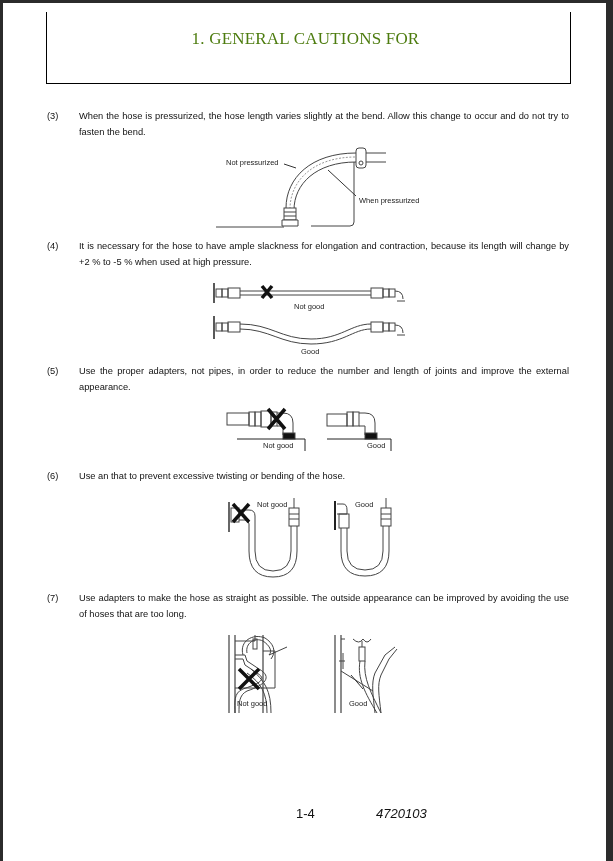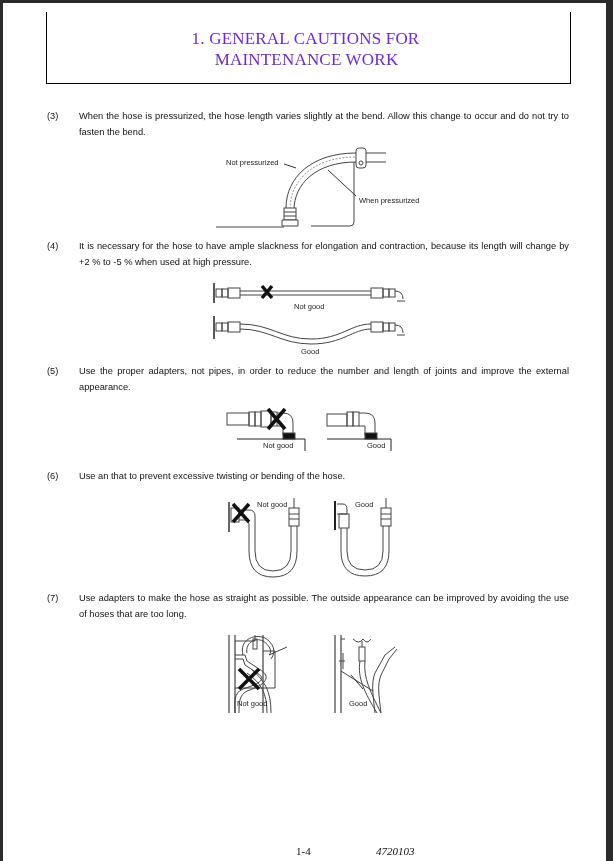--- a/index.html
+++ b/index.html
@@ -14,47 +14,46 @@
     background: #ffffff;
   }
   .title-box {
     position: absolute; left: 43px; top: 9px; width: 525px; height: 72px;
     border-left: 1px solid #000; border-right: 1px solid #000; border-bottom: 1px solid #000;
     box-sizing: border-box;
   }
   .title-line {
     position: absolute; left: 0; width: 100%; text-align: center;
     font-family: "Liberation Serif", "DejaVu Serif", serif;
-    font-size: 17px; color: #6d28d9; letter-spacing: 0.2px;
+    font-size: 17px; color: #4d7c0f; letter-spacing: 0.2px;
   }
   .title-line.l1 { top: 17px; left: -3px; }
   .title-line.l2 { top: 38px; left: -2px; }
   .item {
     position: absolute; left: 44px; width: 522px;
     font-size: 9.3px; line-height: 16px; color: #111;
   }
   .item .num { position: absolute; left: 0; top: 0; }
   .item .txt { margin-left: 32px; text-align: justify; text-align-last: left; }
   .diagram { position: absolute; }
   .diagram svg { display: block; overflow: visible; }
   .lbl { font-family: "Liberation Sans", sans-serif; font-size: 7.5px; fill: #222; }
   .footer {
-    position: absolute; top: 842px; font-size: 11px; color: #111; font-family: Liberation Serif, serif;
+    position: absolute; top: 803px; font-size: 13px; color: #111;
   }
   .footer.page-no { left: 293px; }
   .footer.doc-no { left: 334px; font-style: italic; margin-left: 39px; }
 </style>
 </head>
 <body>
 
 <div class="page">
 
   <div class="title-box">
     <div class="title-line l1">1. GENERAL CAUTIONS FOR</div>
-    <div class="title-line l2">MAINTENANCE WORK</div>
   </div>
 
   <div class="item" style="top:105px;">
     <span class="num">(3)</span>
     <div class="txt">When the hose is pressurized, the hose length varies slightly at the bend. Allow this change to occur and do not try to fasten the bend.</div>
   </div>
   <div class="diagram" style="left:213px; top:145px;">
     <svg width="220" height="85" viewBox="0 0 220 85">
       <g fill="none" stroke="#444" stroke-width="1">
 

